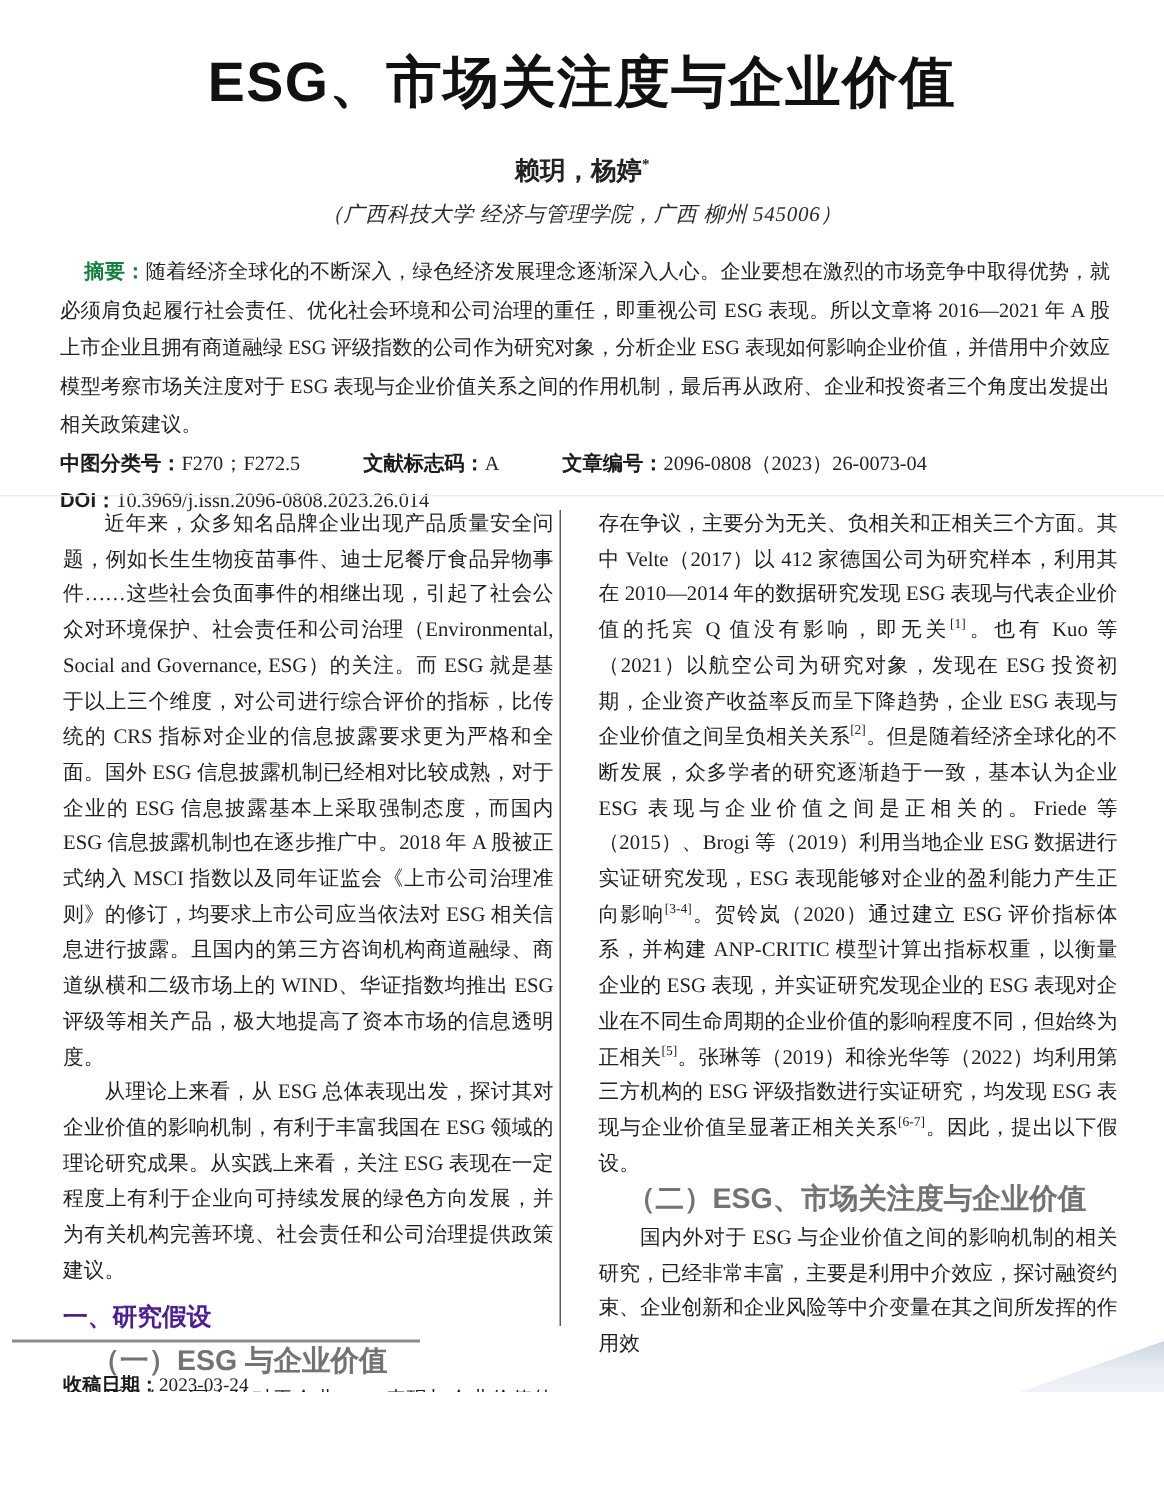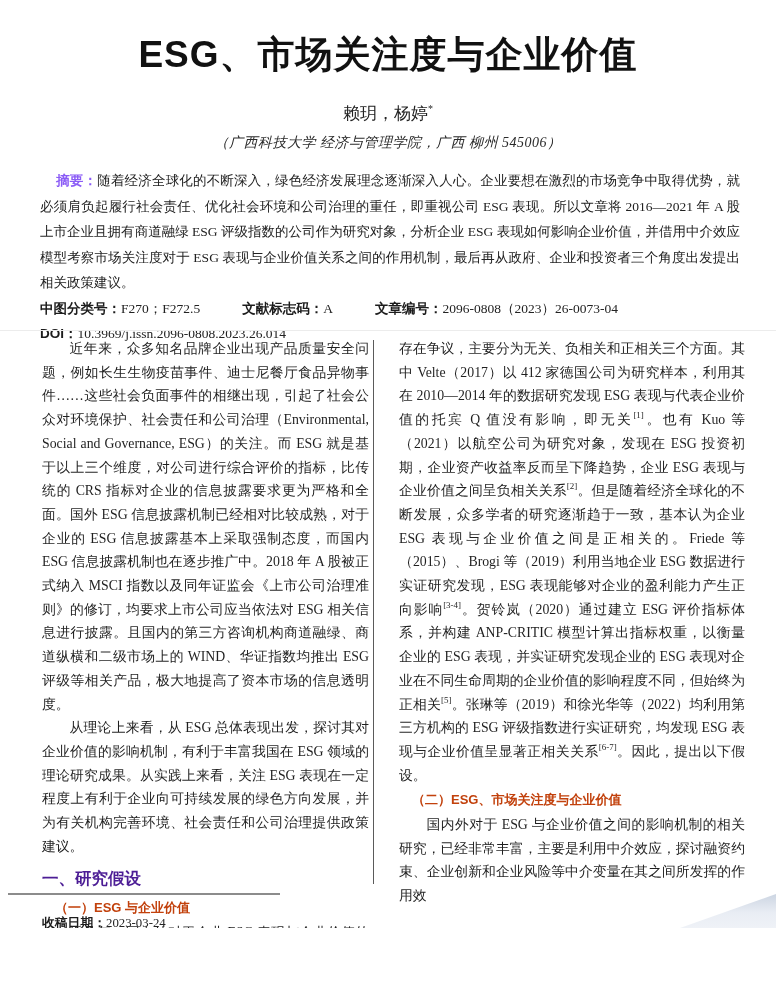--- a/index.html
+++ b/index.html
@@ -20,20 +20,21 @@
     font-weight:700;
     font-size:37px;
     letter-spacing:1px;
     color:#111;
   }
   .authors {
     margin-top:22px;
     text-align:center;
     font-size:17px;
     color:#222;
+    font-weight:bold;
   }
   .authors sup { font-size:10px; }
   .affiliation {
     margin-top:9px;
     text-align:center;
     font-size:14px;
     color:#2a2a2a;
     letter-spacing:0.5px;
     font-style:italic;
   }
@@ -43,21 +44,21 @@
     line-height:25.5px;
     text-align:justify;
     color:#222;
   }
   .frontmatter p { margin:0; }
   .abstract-p { text-indent:1.2em; }
   .kw-p, .clc-p { margin-top:1px; }
   .label-blue {
     font-family:"Liberation Sans","DejaVu Sans",sans-serif;
     font-weight:700;
-    color:#8b5cf6;
+    color:#15803d;
   }
   .label-dark {
     font-family:"Liberation Sans","DejaVu Sans",sans-serif;
     font-weight:700;
     color:#1c1c1c;
   }
   .clc-gap { display:inline-block; width:42px; }
   
   .top-rule {
     position:absolute; left:0; top:330px;
@@ -84,22 +85,22 @@
     font-family:"Liberation Sans","DejaVu Sans",sans-serif;
     font-weight:700;
     font-size:16.5px;
     color:#4c1d95;
     margin:9px 0 5px 0;
     text-indent:0;
   }
   .sub-heading {
     font-family:"Liberation Sans","DejaVu Sans",sans-serif;
     font-weight:700;
-    font-size:13px;
-    color:#c2410c;
+    font-size:19px;
+    color:#737373;
     margin:1px 0 1px 0;
     text-indent:1em;
   }
   
   .footnote-rule {
     position:absolute; left:8px; top:893px;
     width:272px; height:2px; background:#8c8c8c;
   }
   .footer {
     position:absolute; left:42px; top:910px; width:712px;

